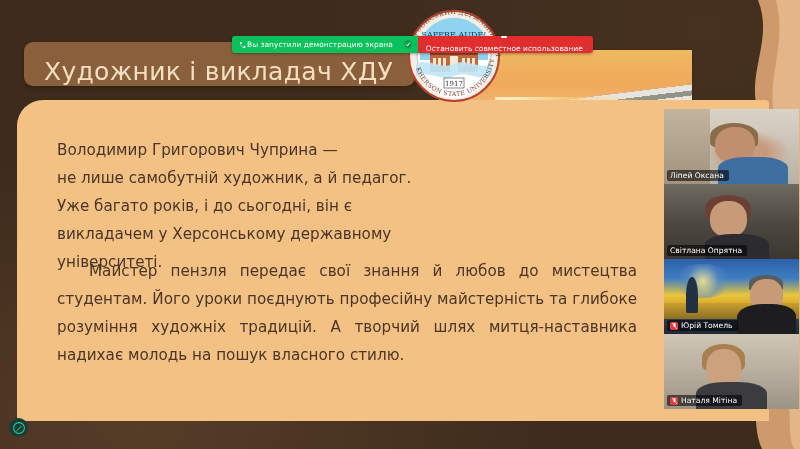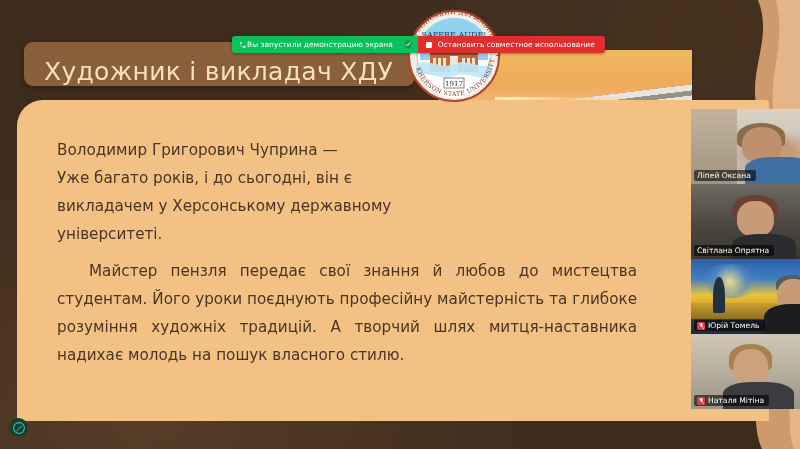--- a/index.html
+++ b/index.html
@@ -200,40 +200,41 @@
     align-items: center;
     padding: 0 6px 0 2px;
   }
   .share-stop {
     background: #e02d2d;
     display: flex;
     align-items: center;
     gap: 6px;
     padding: 0 10px 0 8px;
     cursor: pointer;
+    flex-direction: column;
   }
   .share-stop .stop-text {
     color: #ffffff;
     font-size: 7.5px;
     white-space: nowrap;
     font-family: "DejaVu Sans", sans-serif;
   }
   .stop-square {
     width: 6px;
     height: 6px;
     background: #ffffff;
     border-radius: 1px;
   }
 
   
   .video-strip {
     position: absolute;
     right: 0;
     top: 109px;
-    width: 109px;
+    width: 136px;
     z-index: 30;
   }
   .tile {
     position: relative;
     width: 135px;
     height: 75px;
     overflow: hidden;
     background: #2a2a2a;
   }
   .tile.active {
@@ -405,20 +406,21 @@
     <div class="bldg"></div>
     <div class="sunray"></div>
     <div class="glow"></div>
     <div class="trees"></div>
   </div>
 
   <div class="content-panel">
 
     <div class="para para-1">
       <span class="l">Володимир Григорович Чуприна —</span>
+      <span class="l">не лише самобутній художник, а й педагог.</span>
       <span class="l">Уже багато років, і до сьогодні, він є</span>
       <span class="l">викладачем у Херсонському державному</span>
       <span class="l">університеті.</span>
     </div>
 
     <div class="para para-2">Майстер пензля передає свої знання й любов до мистецтва студентам. Його уроки поєднують професійну майстерність та глибоке розуміння художніх традицій. А творчий шлях митця-наставника надихає молодь на пошук власного стилю.</div>
   </div>
 
   <div class="title-pill">
     <span class="title-text">Художник і викладач ХДУ</span>

